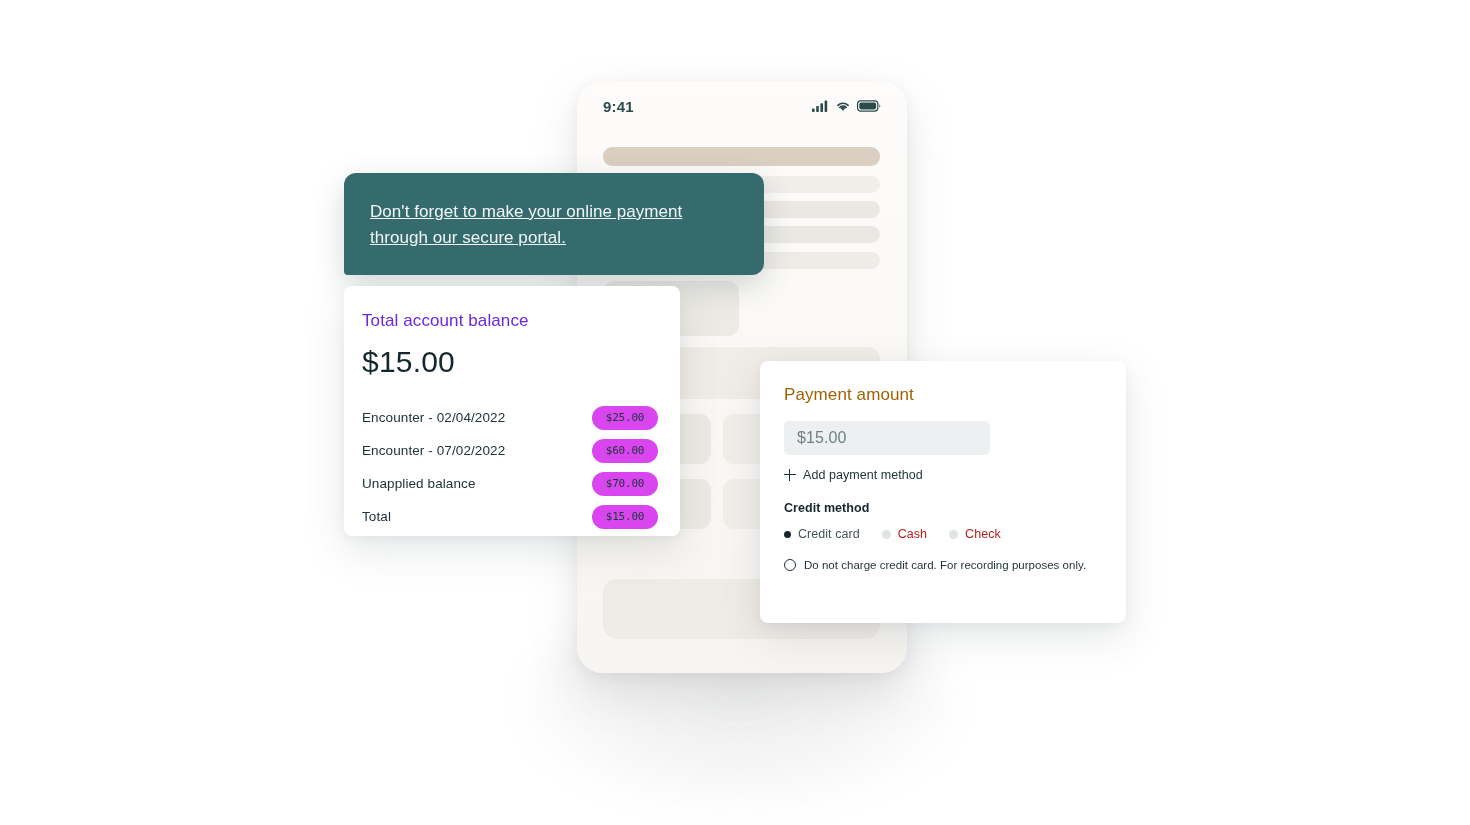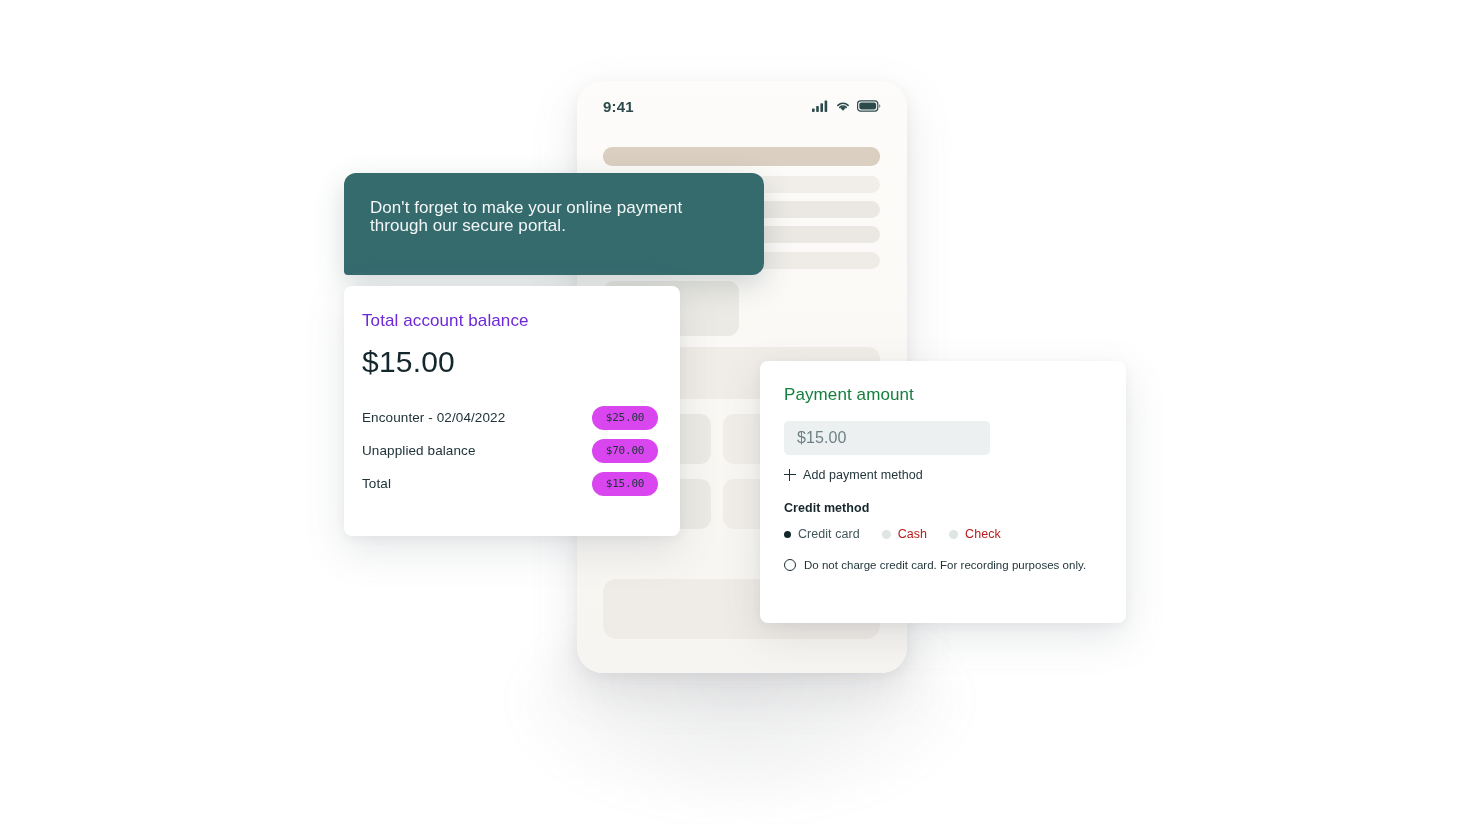--- a/index.html
+++ b/index.html
@@ -105,23 +105,24 @@
     height: 102px;
     background: #366b6e;
     border-radius: 12px 12px 12px 4px;
     box-shadow: 0 10px 30px rgba(40,70,72,0.20);
     box-sizing: border-box;
     padding: 26px 34px 0 26px;
   }
   .tooltip-text {
     color: #f2f6f6;
     font-size: 17px;
-    line-height: 18px;
+    line-height: 26px;
     font-weight: 400;
     letter-spacing: 0.05px;
+    text-decoration: underline;
   }
 
   
   .card-balance {
     position: absolute;
     left: 344px;
     top: 286px;
     width: 336px;
     height: 250px;
     background: #ffffff;
@@ -183,21 +184,21 @@
     height: 262px;
     background: #ffffff;
     border-radius: 8px;
     box-shadow: 0 14px 40px rgba(95,105,110,0.16),
                 0 3px 10px rgba(95,105,110,0.07);
     box-sizing: border-box;
     padding: 22px 24px 0 24px;
   }
   .payment-title {
     font-size: 17px;
-    color: #15803d;
+    color: #a16207;
     font-weight: 400;
     letter-spacing: 0.1px;
     margin: 2px 0 0 0;
   }
   .amount-input {
     margin-top: 16px;
     width: 206px;
     height: 34px;
     background: #edf0f0;
     border-radius: 5px;
@@ -346,20 +347,24 @@
 
   <div class="card-balance">
     <div class="balance-title">Total account balance</div>
     <div class="balance-amount">$15.00</div>
     <div class="balance-rows">
       <div class="balance-row">
         <span class="balance-row-label">Encounter - 02/04/2022</span>
         <span class="pill">$25.00</span>
       </div>
       <div class="balance-row">
+        <span class="balance-row-label">Encounter - 07/02/2022</span>
+        <span class="pill">$60.00</span>
+      </div>
+      <div class="balance-row">
         <span class="balance-row-label">Unapplied balance</span>
         <span class="pill">$70.00</span>
       </div>
       <div class="balance-row">
         <span class="balance-row-label">Total</span>
         <span class="pill">$15.00</span>
       </div>
     </div>
   </div>
 

